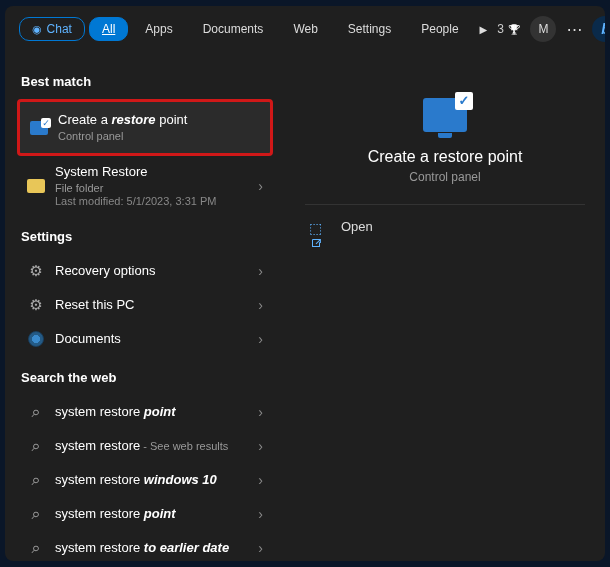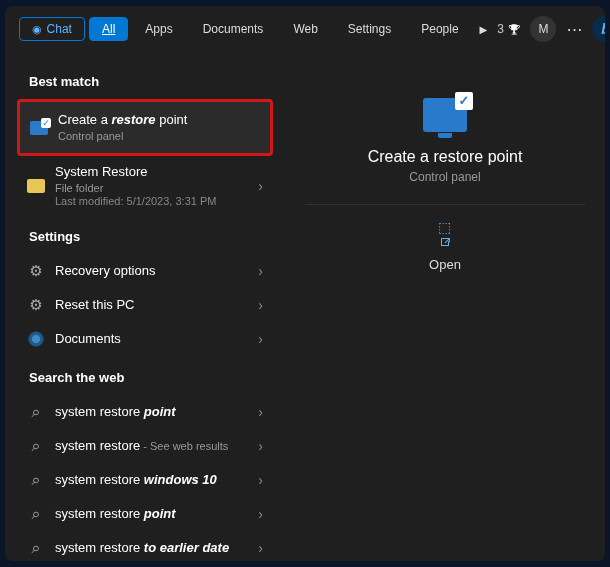--- a/index.html
+++ b/index.html
@@ -23,21 +23,21 @@
       display: flex;
       align-items: center;
       padding: 10px 14px;
       gap: 4px;
     }
     .tab-pill {
       display: flex;
       align-items: center;
       gap: 5px;
       padding: 4px 12px;
-      border-radius: 4px;
+      border-radius: 10px;
       font-size: 12px;
       color: #dcdcdc;
       cursor: pointer;
       background: transparent;
       border: 1px solid transparent;
     }
     .tab-pill.chat { border: 1px solid #0078d4; color: #5fb3ff; }
     .tab-pill.active { background: #0078d4; color: #fff; border-color:#0078d4;text-decoration:underline; }
     .tab-spacer { flex: 1; }
     .right-controls { display: flex; align-items: center; gap: 10px; font-size: 12px; color: #ccc; }
@@ -46,21 +46,21 @@
       background: #333; display: flex; align-items: center; justify-content: center;
       font-size: 12px; color: #ddd; cursor: pointer;
     }
     .bing-circle { background: #0a2a4a; }
     .rewards { display:flex; align-items:center; gap:4px; font-size:12px;}
     .body-area { display: flex; height: calc(100% - 46px); }
     .left-col { width: 280px; padding: 8px 12px; overflow-y: auto; }
     .right-col { flex: 1; padding: 18px 20px; border-left: 0; }
     .section-header {
       font-size: 13px; font-weight: 600; color: #fff;
-      margin: 14px 0 10px 12px;
+      margin: 14px 0 10px 4px;
     }
     .result-item {
       display: flex; align-items: center; gap: 10px;
       padding: 8px 10px; border-radius: 4px; cursor: pointer;
       position: relative;
     }
     .result-item.highlight {
       background: #2b2b2b;
       border: 3px solid #d01818;
       padding: 10px 10px;
@@ -116,22 +116,22 @@
     .big-monitor::after {
       content: ''; position: absolute; bottom: -6px; left: 50%;
       transform: translateX(-50%);
       width: 14px; height: 5px; background: #2a7acc;
       border-radius: 0 0 2px 2px;
     }
     .preview-title { font-size: 16px; color: #fff; text-align: center; }
     .preview-sub { font-size: 12px; color: #999; text-align: center; margin-top: 4px; }
     .divider { height: 1px; background: #333; margin: 20px 0 4px; }
     .action-row {
-      display: flex; align-items: center; gap: 24px;
-      padding: 10px 4px; font-size: 13px; color: #ddd; cursor: pointer; flex-direction: column;
+      display: flex; align-items: center; gap: 18px;
+      padding: 10px 4px; font-size: 13px; color: #ddd; cursor: pointer;
     }
     .open-icon::before { content: '⬚'; color: #5fb3ff; font-size: 14px; position: relative; }
     .open-icon { position: relative; width: 14px; height: 14px; }
     .open-icon svg { width: 14px; height: 14px; }
     .play-icon::before { content: '▶'; font-size: 10px; color: #ddd;}
     .dots-icon::before { content: '⋯'; font-size: 16px; color: #ddd;}
     .trophy-icon::before { content: '🏆'; font-size: 10px; filter: grayscale(1) brightness(1.4);}
     .bing-logo::before { content: 'b'; color: #5fb3ff; font-style: italic; font-weight: bold; font-size: 14px;}
     .chat-logo::before { content: '◉'; color: #5fb3ff; font-size: 11px;}
   </style>

